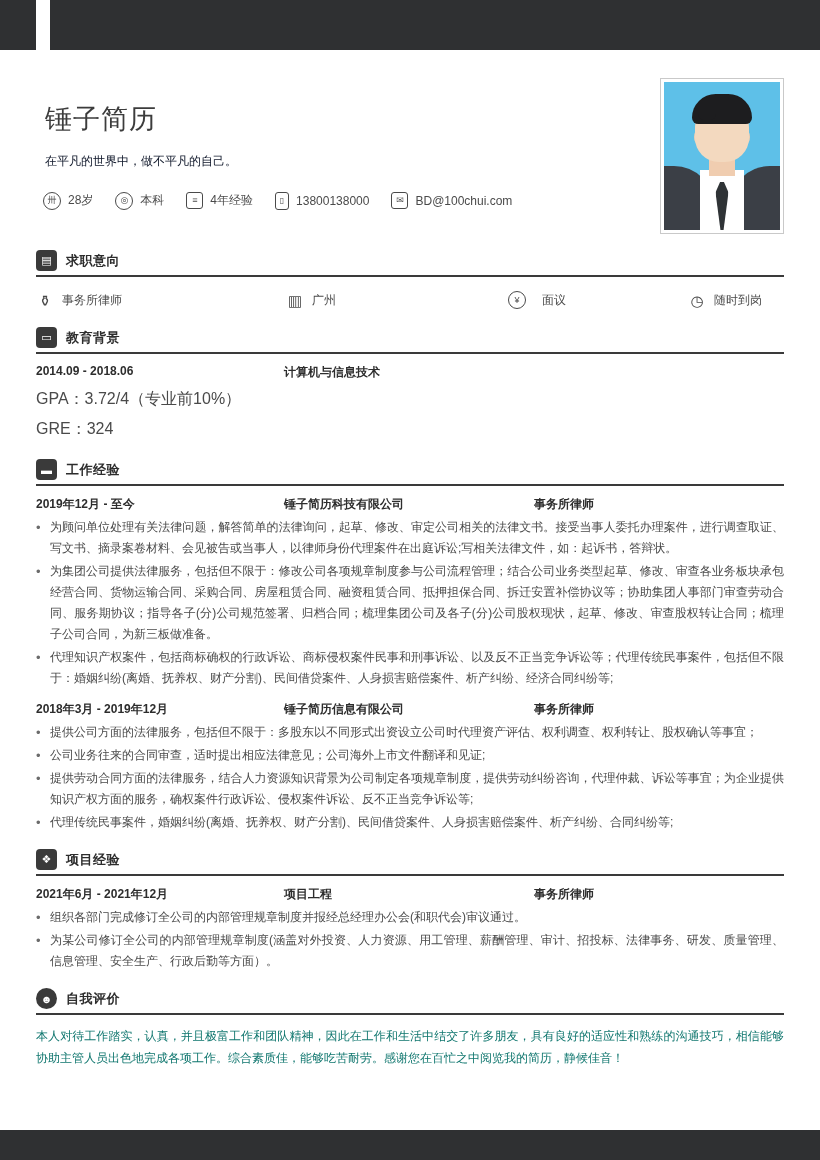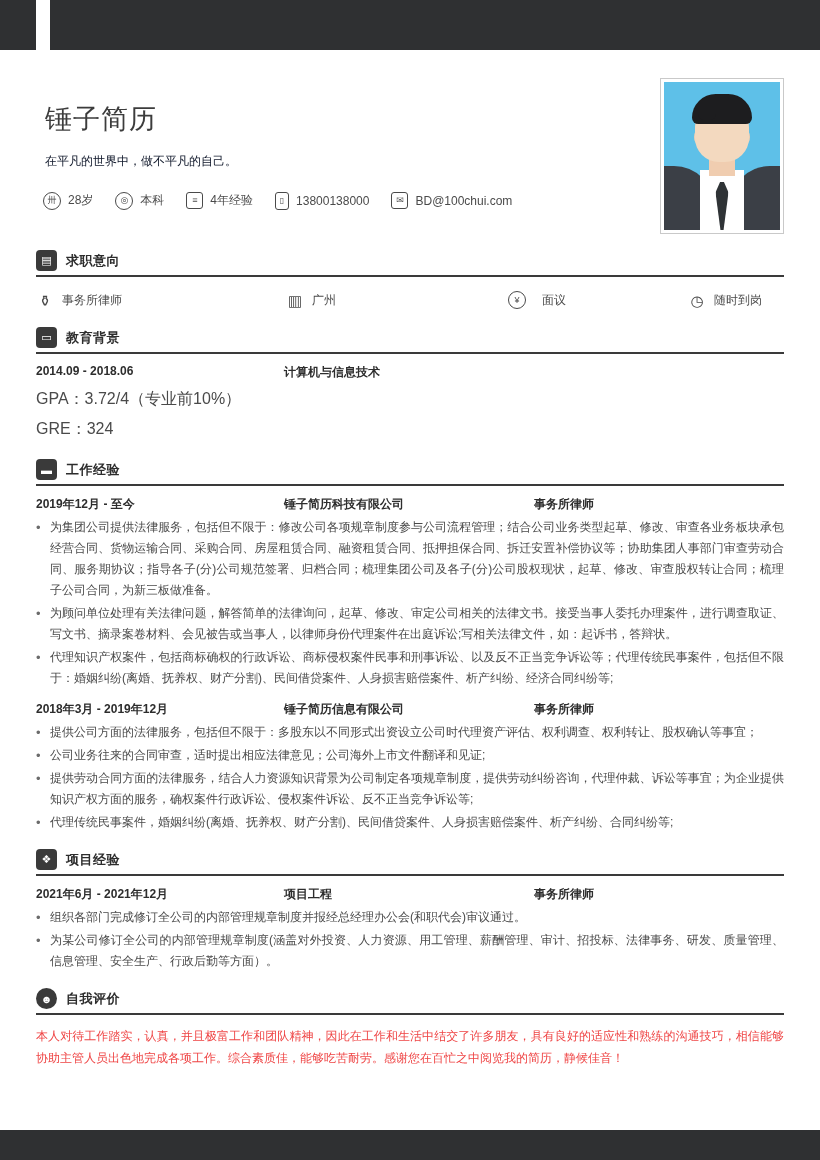--- a/index.html
+++ b/index.html
@@ -132,21 +132,21 @@
 
   ul.bullets { list-style: none; margin: 3px 0 12px 0; padding: 0; }
   ul.bullets li {
     position: relative; padding-left: 14px; font-size: 12px; line-height: 1.75;
     color: #4a4a4a; margin-bottom: 2px; text-align: justify;
   }
   ul.bullets li:before {
     content: "•"; position: absolute; left: 0; top: 0; color: #6b6b6b; font-size: 13px;
   }
   .job-block { margin-bottom: 4px; }
-  .para { font-size: 12px; line-height: 1.85; color: #ef4444; text-align: justify; margin: 6px 0 0 0; }
+  .para { font-size: 12px; line-height: 1.85; color: #0f766e; text-align: justify; margin: 6px 0 0 0; }
 </style>
 </head>
 <body>
 
 <div class="page">
 
   <div class="topbar">
     <div class="notch"></div>
   </div>
 
@@ -247,22 +247,22 @@
         <span class="sec-title">工作经验</span>
       </div>
 
       <div class="job-block">
         <div class="row3">
           <div class="r-date">2019年12月 - 至今</div>
           <div class="r-org">锤子简历科技有限公司</div>
           <div class="r-role">事务所律师</div>
         </div>
         <ul class="bullets">
+          <li>为顾问单位处理有关法律问题，解答简单的法律询问，起草、修改、审定公司相关的法律文书。接受当事人委托办理案件，进行调查取证、写文书、摘录案卷材料、会见被告或当事人，以律师身份代理案件在出庭诉讼;写相关法律文件，如：起诉书，答辩状。</li>
           <li>为集团公司提供法律服务，包括但不限于：修改公司各项规章制度参与公司流程管理；结合公司业务类型起草、修改、审查各业务板块承包经营合同、货物运输合同、采购合同、房屋租赁合同、融资租赁合同、抵押担保合同、拆迁安置补偿协议等；协助集团人事部门审查劳动合同、服务期协议；指导各子(分)公司规范签署、归档合同；梳理集团公司及各子(分)公司股权现状，起草、修改、审查股权转让合同；梳理子公司合同，为新三板做准备。</li>
-          <li>为顾问单位处理有关法律问题，解答简单的法律询问，起草、修改、审定公司相关的法律文书。接受当事人委托办理案件，进行调查取证、写文书、摘录案卷材料、会见被告或当事人，以律师身份代理案件在出庭诉讼;写相关法律文件，如：起诉书，答辩状。</li>
           <li>代理知识产权案件，包括商标确权的行政诉讼、商标侵权案件民事和刑事诉讼、以及反不正当竞争诉讼等；代理传统民事案件，包括但不限于：婚姻纠纷(离婚、抚养权、财产分割)、民间借贷案件、人身损害赔偿案件、析产纠纷、经济合同纠纷等;</li>
         </ul>
       </div>
 
       <div class="job-block">
         <div class="row3">
           <div class="r-date">2018年3月 - 2019年12月</div>
           <div class="r-org">锤子简历信息有限公司</div>
           <div class="r-role">事务所律师</div>
         </div>

